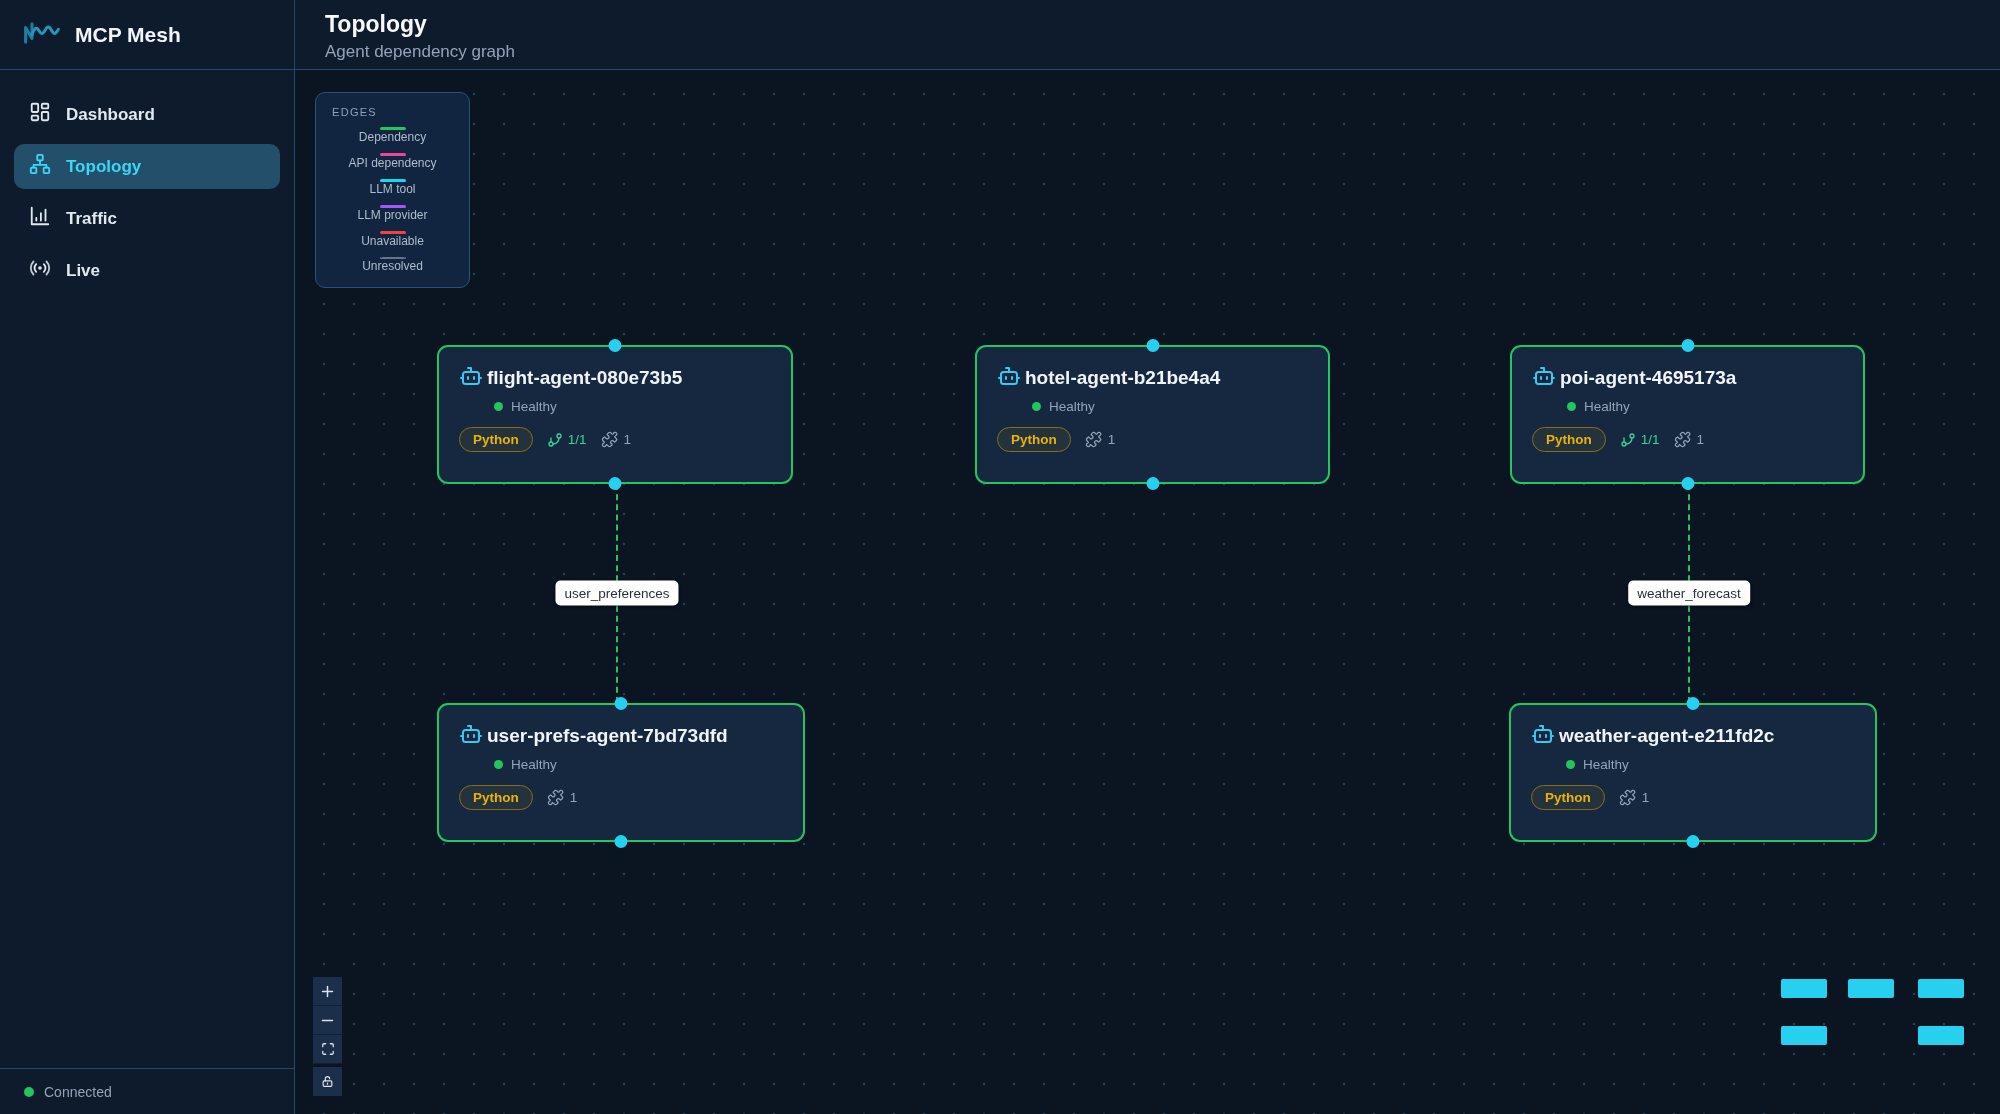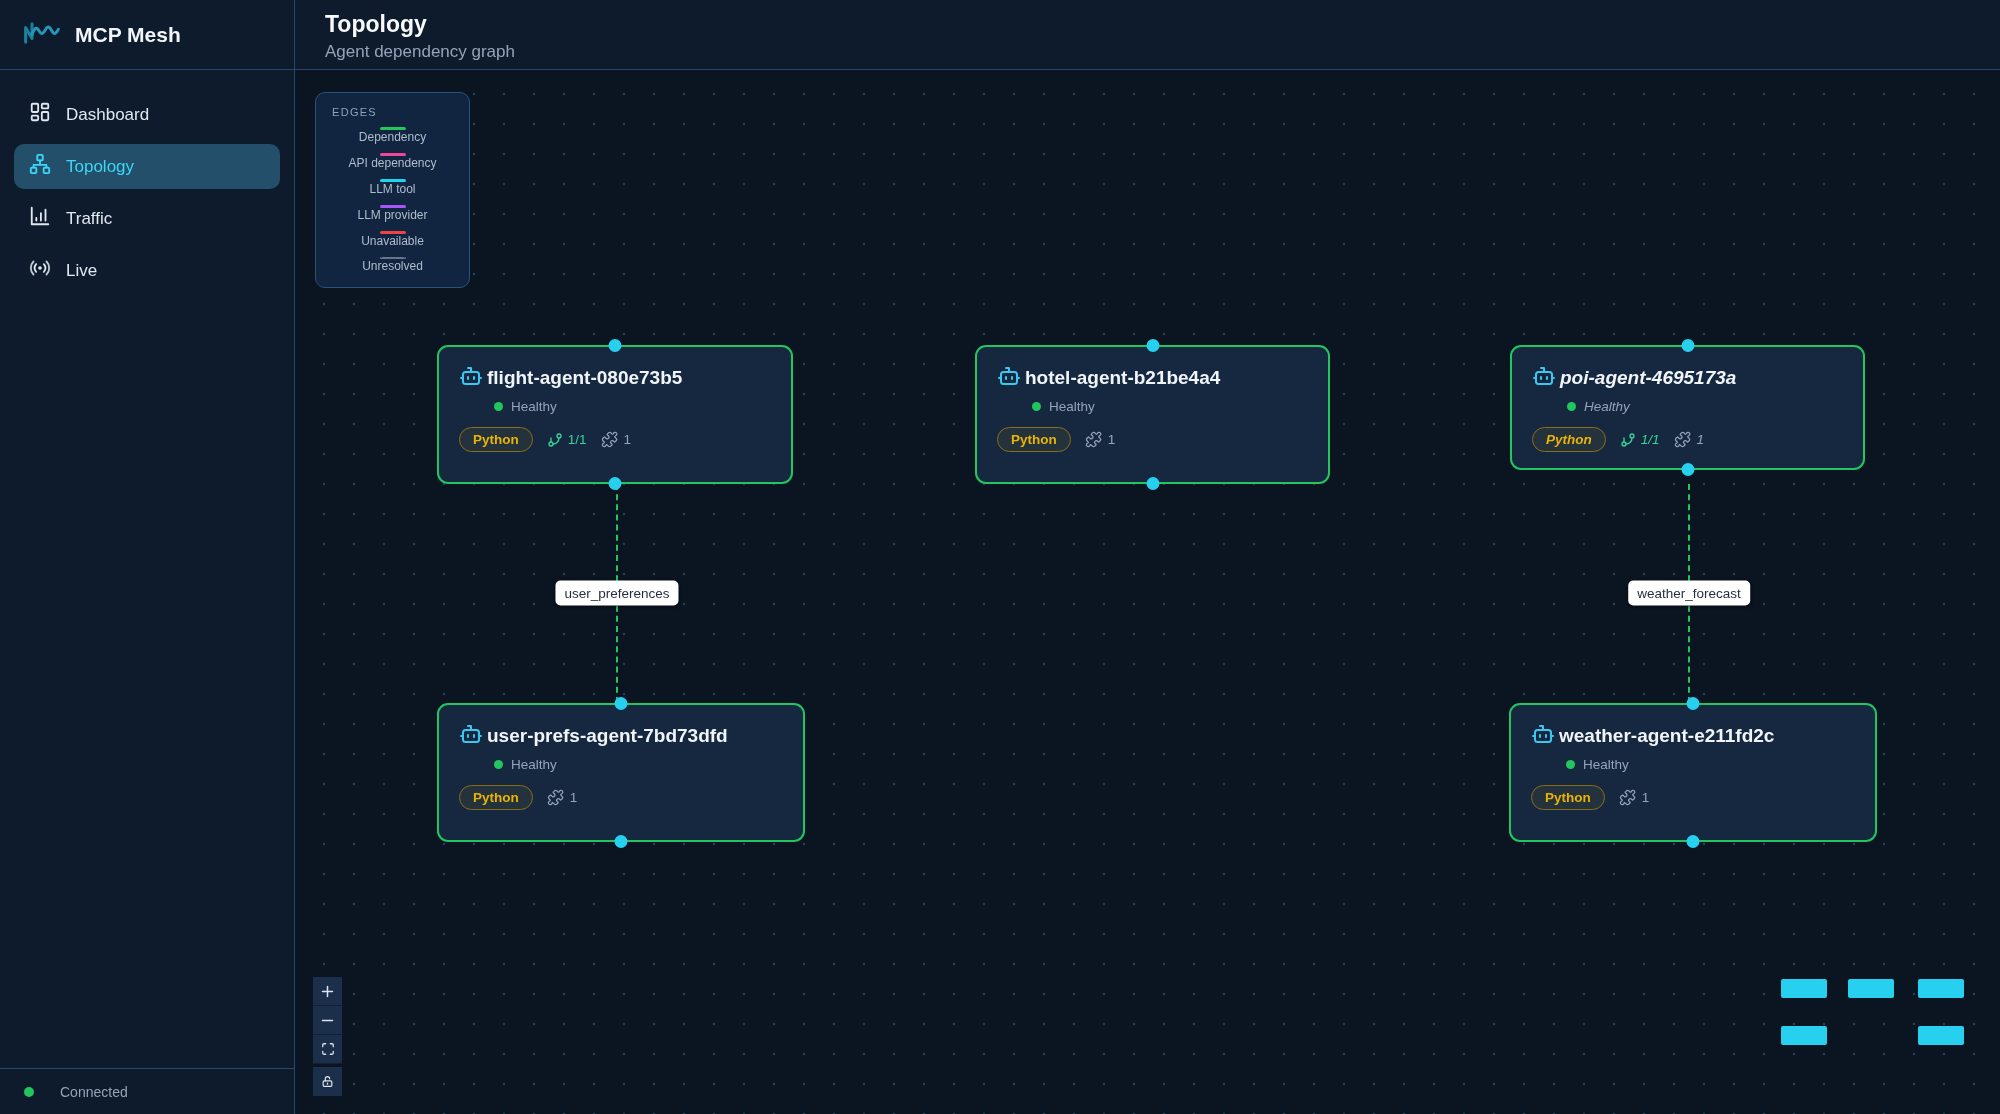--- a/index.html
+++ b/index.html
@@ -8,27 +8,27 @@
   .app { display:flex; width:2000px; height:1114px; }
 
   
   .sidebar { width:295px; background:#0d1b2d; border-right:1px solid #27486b;
     display:flex; flex-direction:column; }
   .logo-row { height:70px; flex:0 0 70px; display:flex; align-items:center; gap:13px;
     padding:0 22px; border-bottom:1px solid #27486b; }
   .logo-title { font-size:21px; font-weight:bold; color:#f1f5f9; }
   .nav { padding:22px 14px; display:flex; flex-direction:column; gap:7px; }
   .nav-item { height:45px; display:flex; align-items:center; gap:15px; padding:0 15px;
-    border-radius:10px; color:#e2e8f0; font-size:17px; cursor:pointer; }
+    border-radius:10px; color:#e2e8f0; font-size:17px; cursor:pointer;font-weight:bold; }
   .nav-item svg { stroke:#e2e8f0; flex:0 0 auto; }
   .nav-item.active { background:#234f6b; color:#3cd6f6; }
   .nav-item.active svg { stroke:#3cd6f6; }
   .sidebar-spacer { flex:1; }
   .status-row { height:46px; flex:0 0 46px; border-top:1px solid #27486b;
-    display:flex; align-items:center; gap:26px; padding:0 24px; }
+    display:flex; align-items:center; gap:10px; padding:0 24px; }
   .status-dot { width:10px; height:10px; border-radius:50%; background:#22c55e; }
   .status-label { font-size:14px; color:#94a3b8; }
 
   
   .main { flex:1; display:flex; flex-direction:column; min-width:0; }
   .header { height:70px; flex:0 0 70px; padding:11px 30px 0;
     border-bottom:1px solid #27486b; background:#0d1b2d; }
   .header-title { font-size:23px; font-weight:bold; color:#f8fafc; }
   .header-subtitle { font-size:17px; color:#94a3b8; margin-top:4px; }
 
@@ -47,21 +47,21 @@
   .lg2 { border-color:#22d3ee; } .lg3 { border-color:#a855f7; }
   .lg4 { border-color:#ef4444; }
   .lg5 { border-top:2px dashed #64748b; }
   .legend-label { font-size:12px; color:#aebdcc; }
 
   
   .node { position:absolute; background:#152840; border:2px solid #22c55e;
     border-radius:11px; padding:17px 20px 15px; cursor:grab; }
   .n0 { left:142px; top:275px; width:356px; height:139px; }
   .n1 { left:680px; top:275px; width:355px; height:139px; }
-  .n2 { left:1215px; top:275px; width:355px; height:125px;font-style:italic; }
+  .n2 { left:1215px; top:275px; width:355px; height:139px; }
   .n3 { left:142px; top:633px; width:368px; height:139px;text-align:right; }
   .n4 { left:1214px; top:633px; width:368px; height:139px; }
   .node-title-row { display:flex; align-items:center; gap:4px; }
   .node-name { font-size:19px; font-weight:bold; color:#f1f5f9; white-space:nowrap; }
   .node-status-row { display:flex; align-items:center; gap:8px; margin:7px 0 0 35px; }
   .health-dot { width:9px; height:9px; border-radius:50%; background:#22c55e; }
   .node-status { font-size:13.5px; color:#94a3b8; }
   .node-badges { display:flex; align-items:center; gap:14px; margin-top:13px; }
   .runtime-badge { font-size:13.5px; font-weight:bold; color:#eab308;
     border:1px solid #8a6d1a; background:rgba(234,179,8,0.07);

